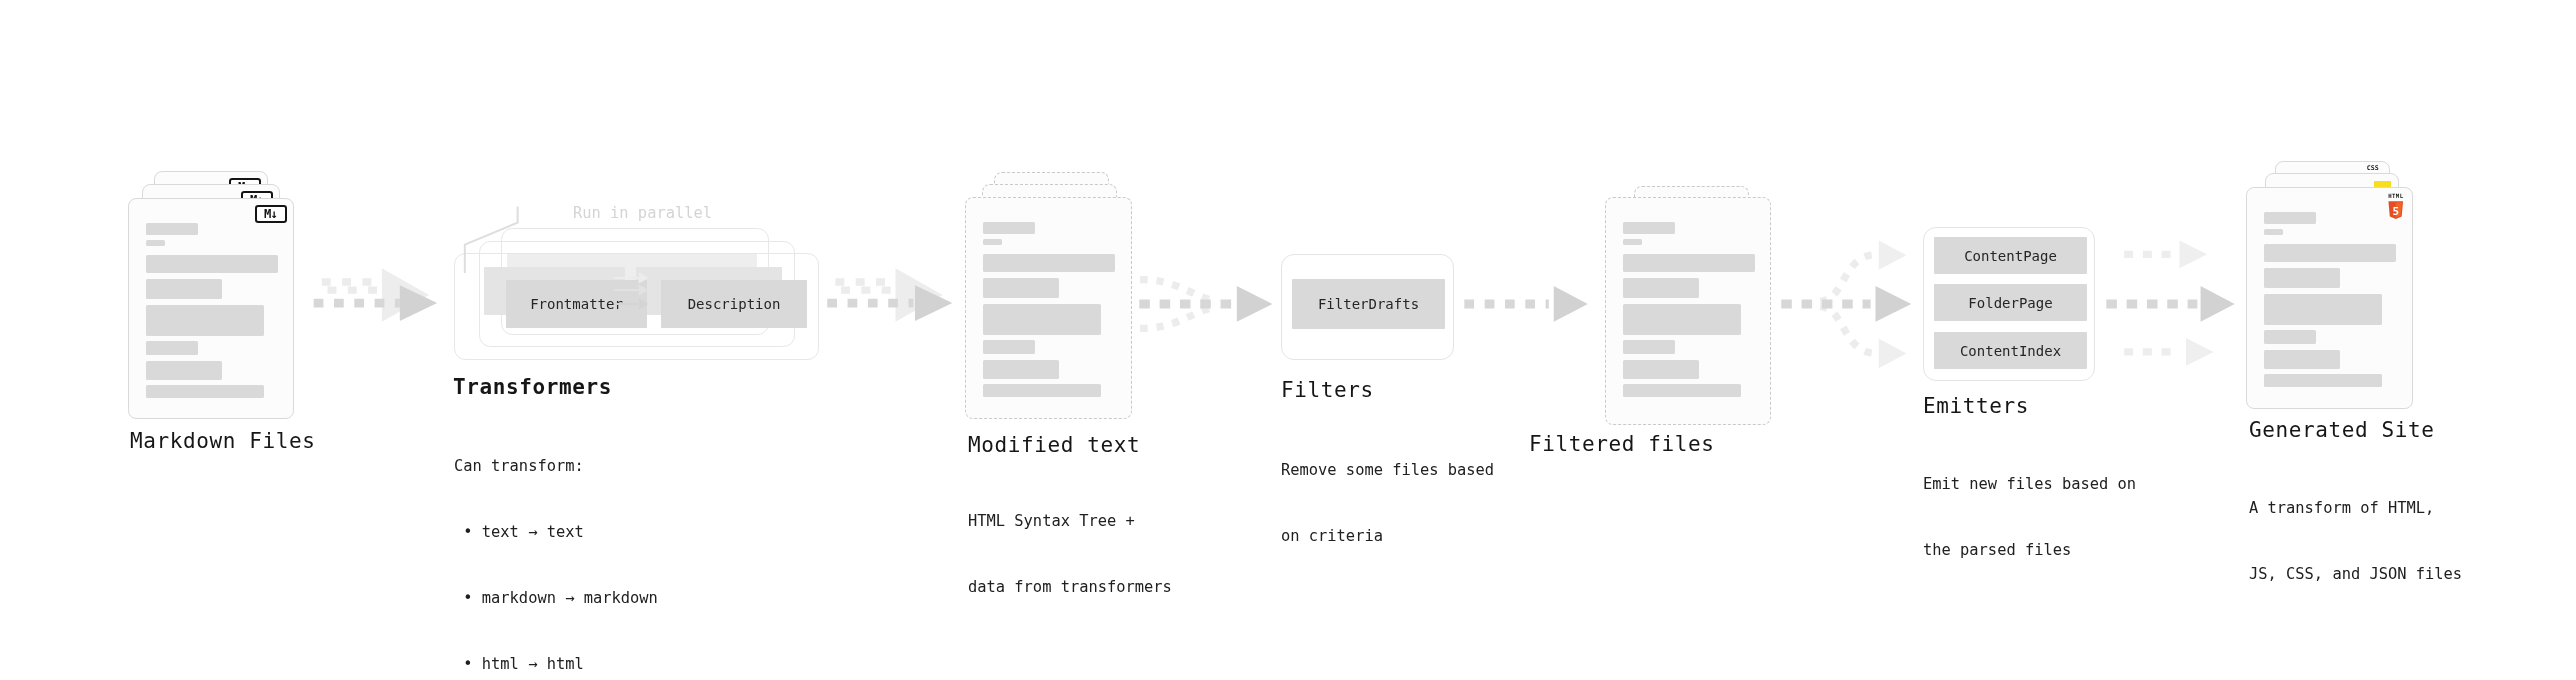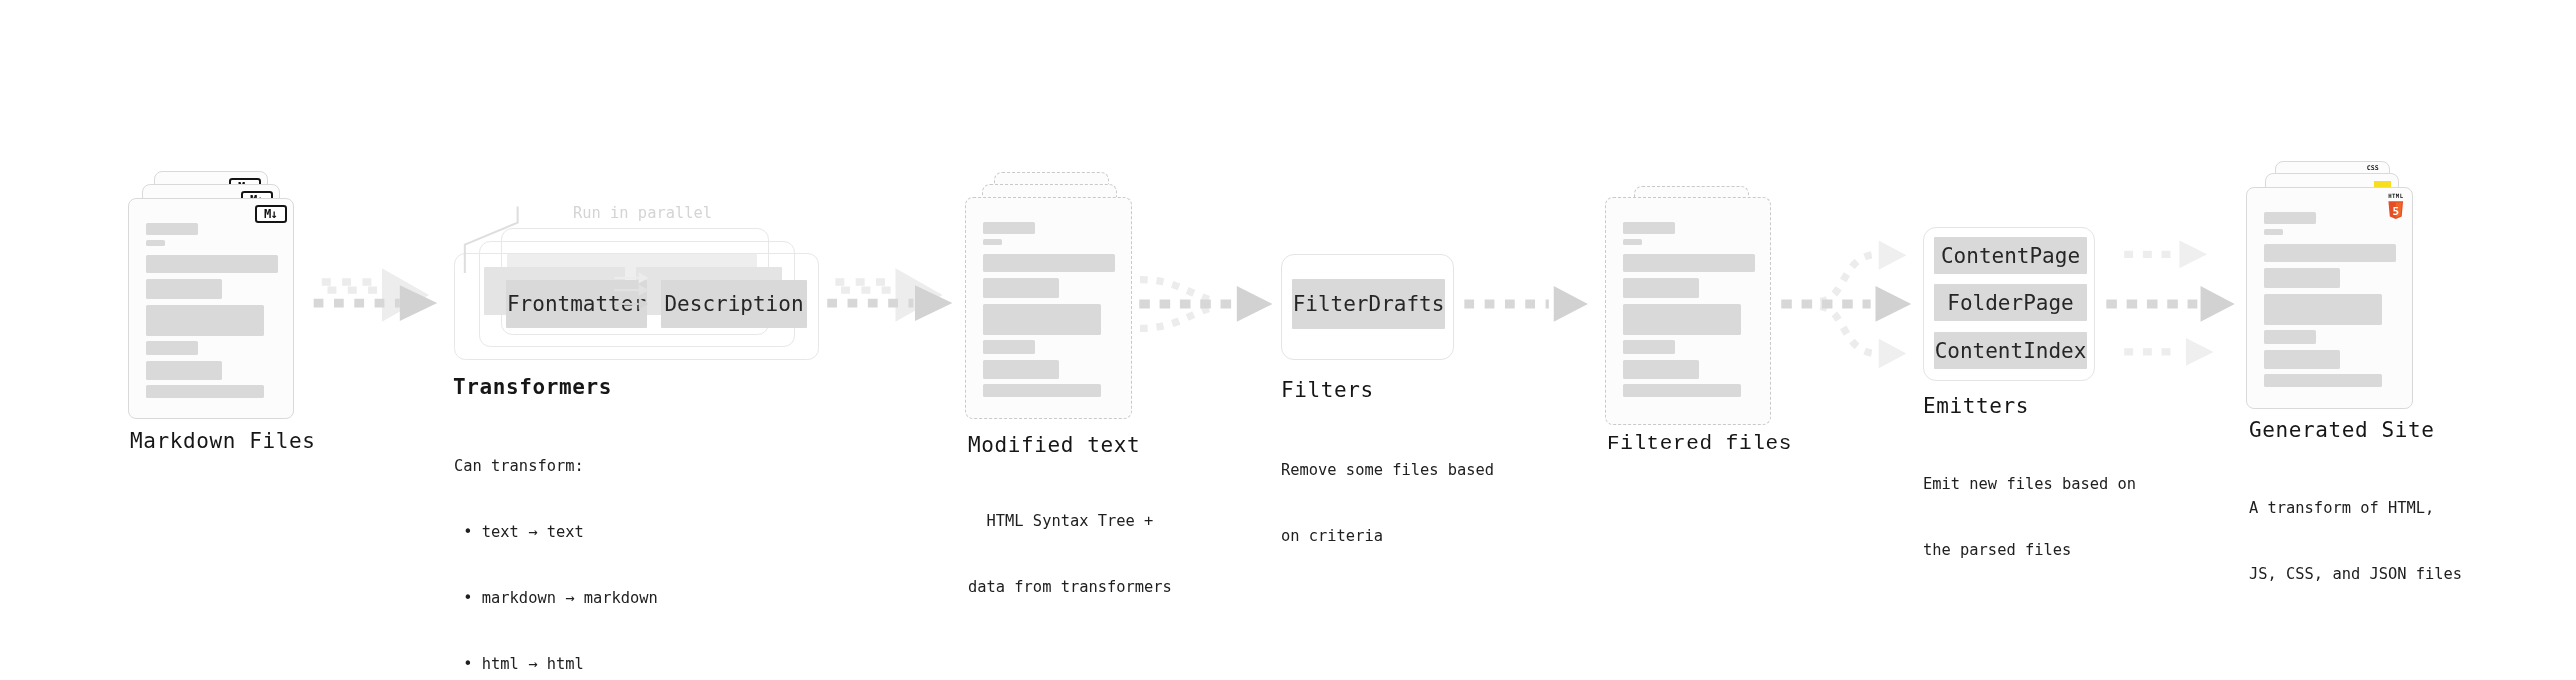--- a/index.html
+++ b/index.html
@@ -26,21 +26,21 @@
   .tbox{
     position:absolute;border:1.6px solid #e7e7e7;border-radius:11.4px;
     box-sizing:border-box;background:transparent;
   }
   .wbox{
     position:absolute;border:1.6px solid #e4e4e4;border-radius:13px;
     box-sizing:border-box;background:#ffffff;
   }
   .pill{
     position:absolute;background:#d9d9d9;border-radius:1px;
-    color:#262626;font-size:21px;display:flex;align-items:center;
+    color:#262626;font-size:14px;display:flex;align-items:center;
     justify-content:center;box-sizing:border-box;white-space:pre;
   }
   .pill.ghost1{background:#e4e4e4;}
   .pill.ghost2{background:#eeeeee;}
   .stage-title{
     position:absolute;color:#161616;font-size:21px;letter-spacing:0.6px;
     white-space:pre;font-weight:500;
   }
   .stage-desc{
     position:absolute;color:#202020;font-size:15.4px;line-height:22px;
@@ -113,21 +113,21 @@
         <div class="bar" style="left: 17px; top: 41px; width: 18.7px; height: 5.7px;"></div>
         <div class="bar" style="left: 17px; top: 56px; width: 132px; height: 18px;"></div>
         <div class="bar" style="left: 17px; top: 80px; width: 76px; height: 19.5px;"></div>
         <div class="bar" style="left: 17px; top: 106px; width: 118px; height: 31px;"></div>
         <div class="bar" style="left: 17px; top: 142px; width: 52px; height: 14px;"></div>
         <div class="bar" style="left: 17px; top: 162px; width: 76px; height: 18.7px;"></div>
         <div class="bar" style="left: 17px; top: 186px; width: 118px; height: 13px;"></div>
       </div>
   </div>
   <div class="stage-title z4" style="left:968px;top:433px;">Modified text</div>
-  <div class="stage-desc z4" style="left:968px;top:466px;text-align:center;">
+  <div class="stage-desc z4" style="left:968px;top:466px;">
     <div>HTML Syntax Tree +</div>
     <div>data from transformers</div>
   </div>
 
   <div class="wbox z1" style="left:1281px;top:254px;width:173px;height:106px;"></div>
   <div class="pill z3" style="left:1292px;top:279px;width:153px;height:50px;">FilterDrafts</div>
   <div class="stage-title z4" style="left:1281px;top:378px;">Filters</div>
   <div class="stage-desc z4" style="left:1281px;top:415px;">
     <div>Remove some files based</div>
     <div>on criteria</div>
@@ -139,21 +139,21 @@
         <div class="bar" style="left: 17px; top: 23.6px; width: 52px; height: 12.2px;"></div>
         <div class="bar" style="left: 17px; top: 41px; width: 18.7px; height: 5.7px;"></div>
         <div class="bar" style="left: 17px; top: 56px; width: 132px; height: 18px;"></div>
         <div class="bar" style="left: 17px; top: 80px; width: 76px; height: 19.5px;"></div>
         <div class="bar" style="left: 17px; top: 106px; width: 118px; height: 31px;"></div>
         <div class="bar" style="left: 17px; top: 142px; width: 52px; height: 14px;"></div>
         <div class="bar" style="left: 17px; top: 162px; width: 76px; height: 18.7px;"></div>
         <div class="bar" style="left: 17px; top: 186px; width: 118px; height: 13px;"></div>
       </div>
   </div>
-  <div class="stage-title z4" style="left:1607px;top:432px;font-family:Liberation Mono, monospace;">Filtered files</div>
+  <div class="stage-title z4" style="left:1529px;top:432px;">Filtered files</div>
 
   <div class="wbox z1" style="left:1923px;top:227px;width:172px;height:154px;"></div>
   <div class="pill z3" style="left:1934px;top:237px;width:153px;height:37px;">ContentPage</div>
   <div class="pill z3" style="left:1934px;top:284px;width:153px;height:37px;">FolderPage</div>
   <div class="pill z3" style="left:1934px;top:332px;width:153px;height:37px;">ContentIndex</div>
   <div class="stage-title z4" style="left:1923px;top:394px;">Emitters</div>
   <div class="stage-desc z4" style="left:1923px;top:429px;">
     <div>Emit new files based on</div>
     <div>the parsed files</div>
   </div>

